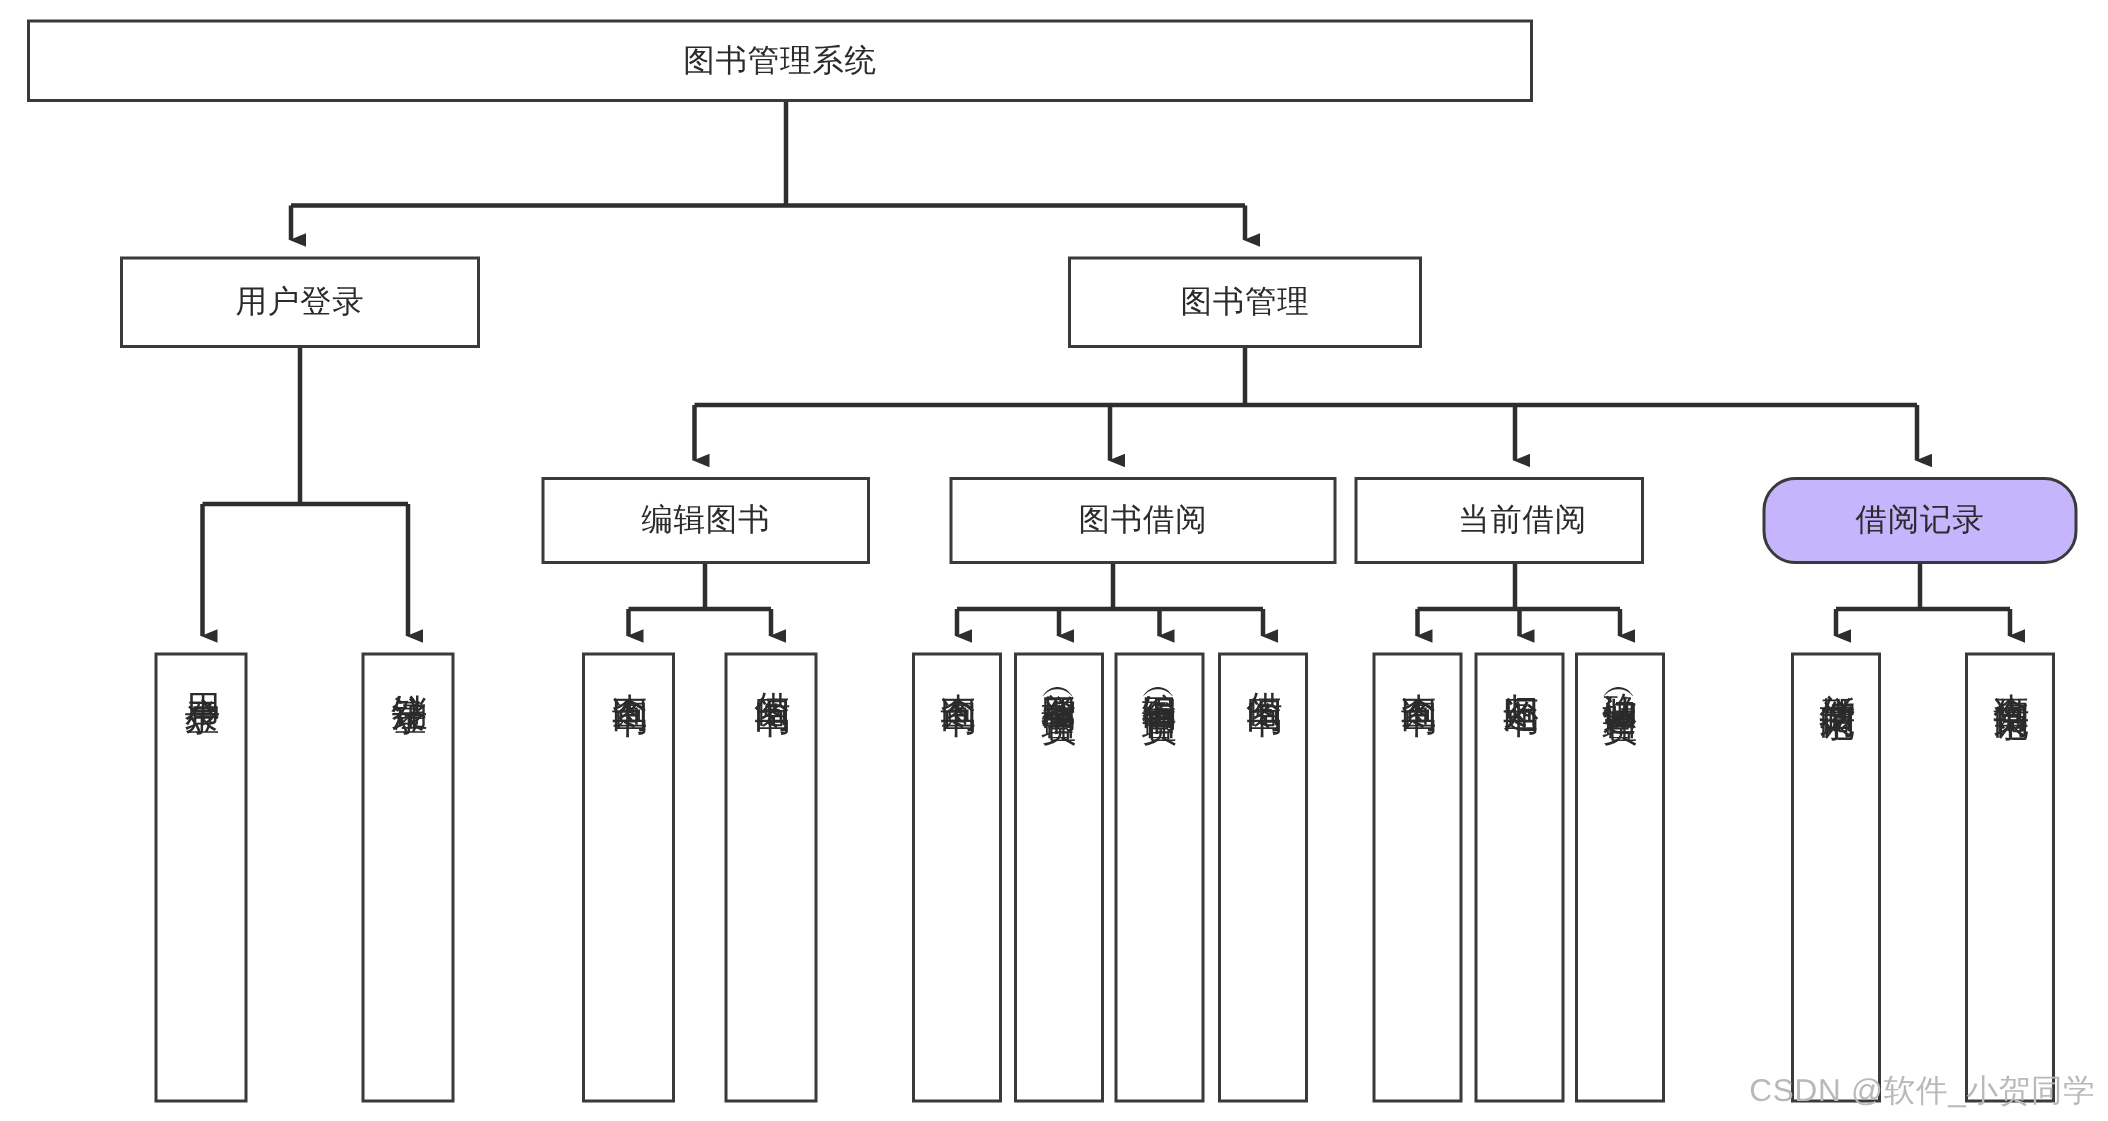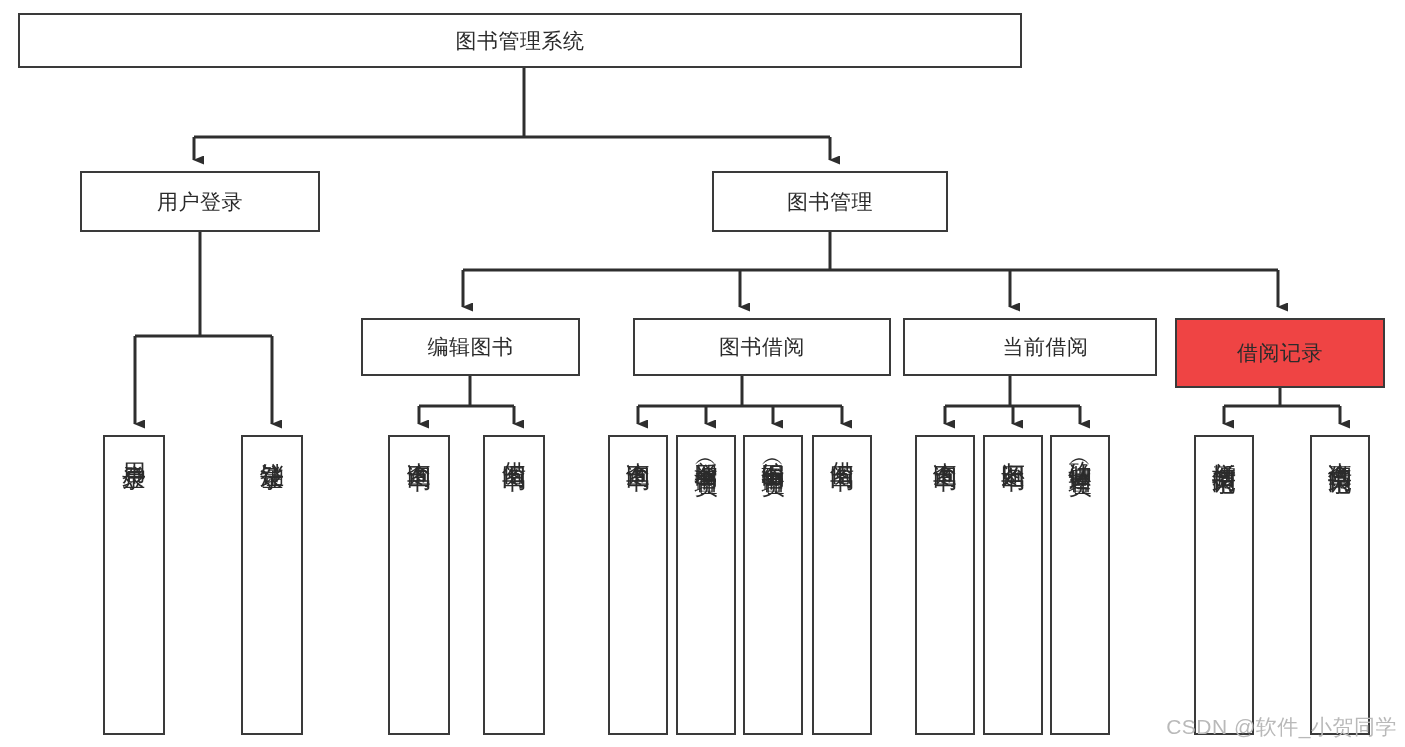--- a/index.html
+++ b/index.html
@@ -139,24 +139,24 @@
   <div class="node horiz" style="left: 712px; top: 171px; width: 236px; height: 61px; border-color: rgb(58, 58, 58); background: rgb(255, 255, 255); color: rgb(43, 43, 43);">
     <span class="label">图书管理</span>
   </div>
 
   <div class="node horiz" style="left: 361px; top: 318px; width: 219px; height: 58px; border-color: rgb(58, 58, 58); background: rgb(255, 255, 255); color: rgb(43, 43, 43);">
     <span class="label">编辑图书</span>
   </div>
   <div class="node horiz" style="left: 633px; top: 318px; width: 258px; height: 58px; border-color: rgb(58, 58, 58); background: rgb(255, 255, 255); color: rgb(43, 43, 43);">
     <span class="label">图书借阅</span>
   </div>
-  <div class="node horiz" style="left: 903px; top: 318px; width: 254px; height: 58px; border-color: rgb(58, 58, 58); background: rgb(255, 255, 255); color: rgb(43, 43, 43); padding-left: 31px;">
+  <div class="node horiz" style="left: 903px; top: 318px; width: 193px; height: 58px; border-color: rgb(58, 58, 58); background: rgb(255, 255, 255); color: rgb(43, 43, 43); padding-left: 31px;">
     <span class="label">当前借阅</span>
   </div>
-  <div class="node horiz" style="left: 1175px; top: 318px; width: 210px; height: 70px; border-color: rgb(58, 58, 58); background: #ef4444; color: rgb(43, 43, 43);">
+  <div class="node horiz" style="left: 1175px; top: 318px; width: 210px; height: 58px; border-color: rgb(58, 58, 58); background: #c4b5fd; color: rgb(43, 43, 43); border-radius: 22px;">
     <span class="label">借阅记录</span>
   </div>
 
   <div class="node vert" style="left: 103px; top: 435px; width: 62px; height: 300px; border-color: rgb(58, 58, 58); background: rgb(255, 255, 255); color: rgb(43, 43, 43);">
     <span class="label">用户登录</span>
   </div>
   <div class="node vert" style="left: 241px; top: 435px; width: 62px; height: 300px; border-color: rgb(58, 58, 58); background: rgb(255, 255, 255); color: rgb(43, 43, 43);">
     <span class="label">注销登录</span>
   </div>
   <div class="node vert" style="left: 388px; top: 435px; width: 62px; height: 300px; border-color: rgb(58, 58, 58); background: rgb(255, 255, 255); color: rgb(43, 43, 43);">

